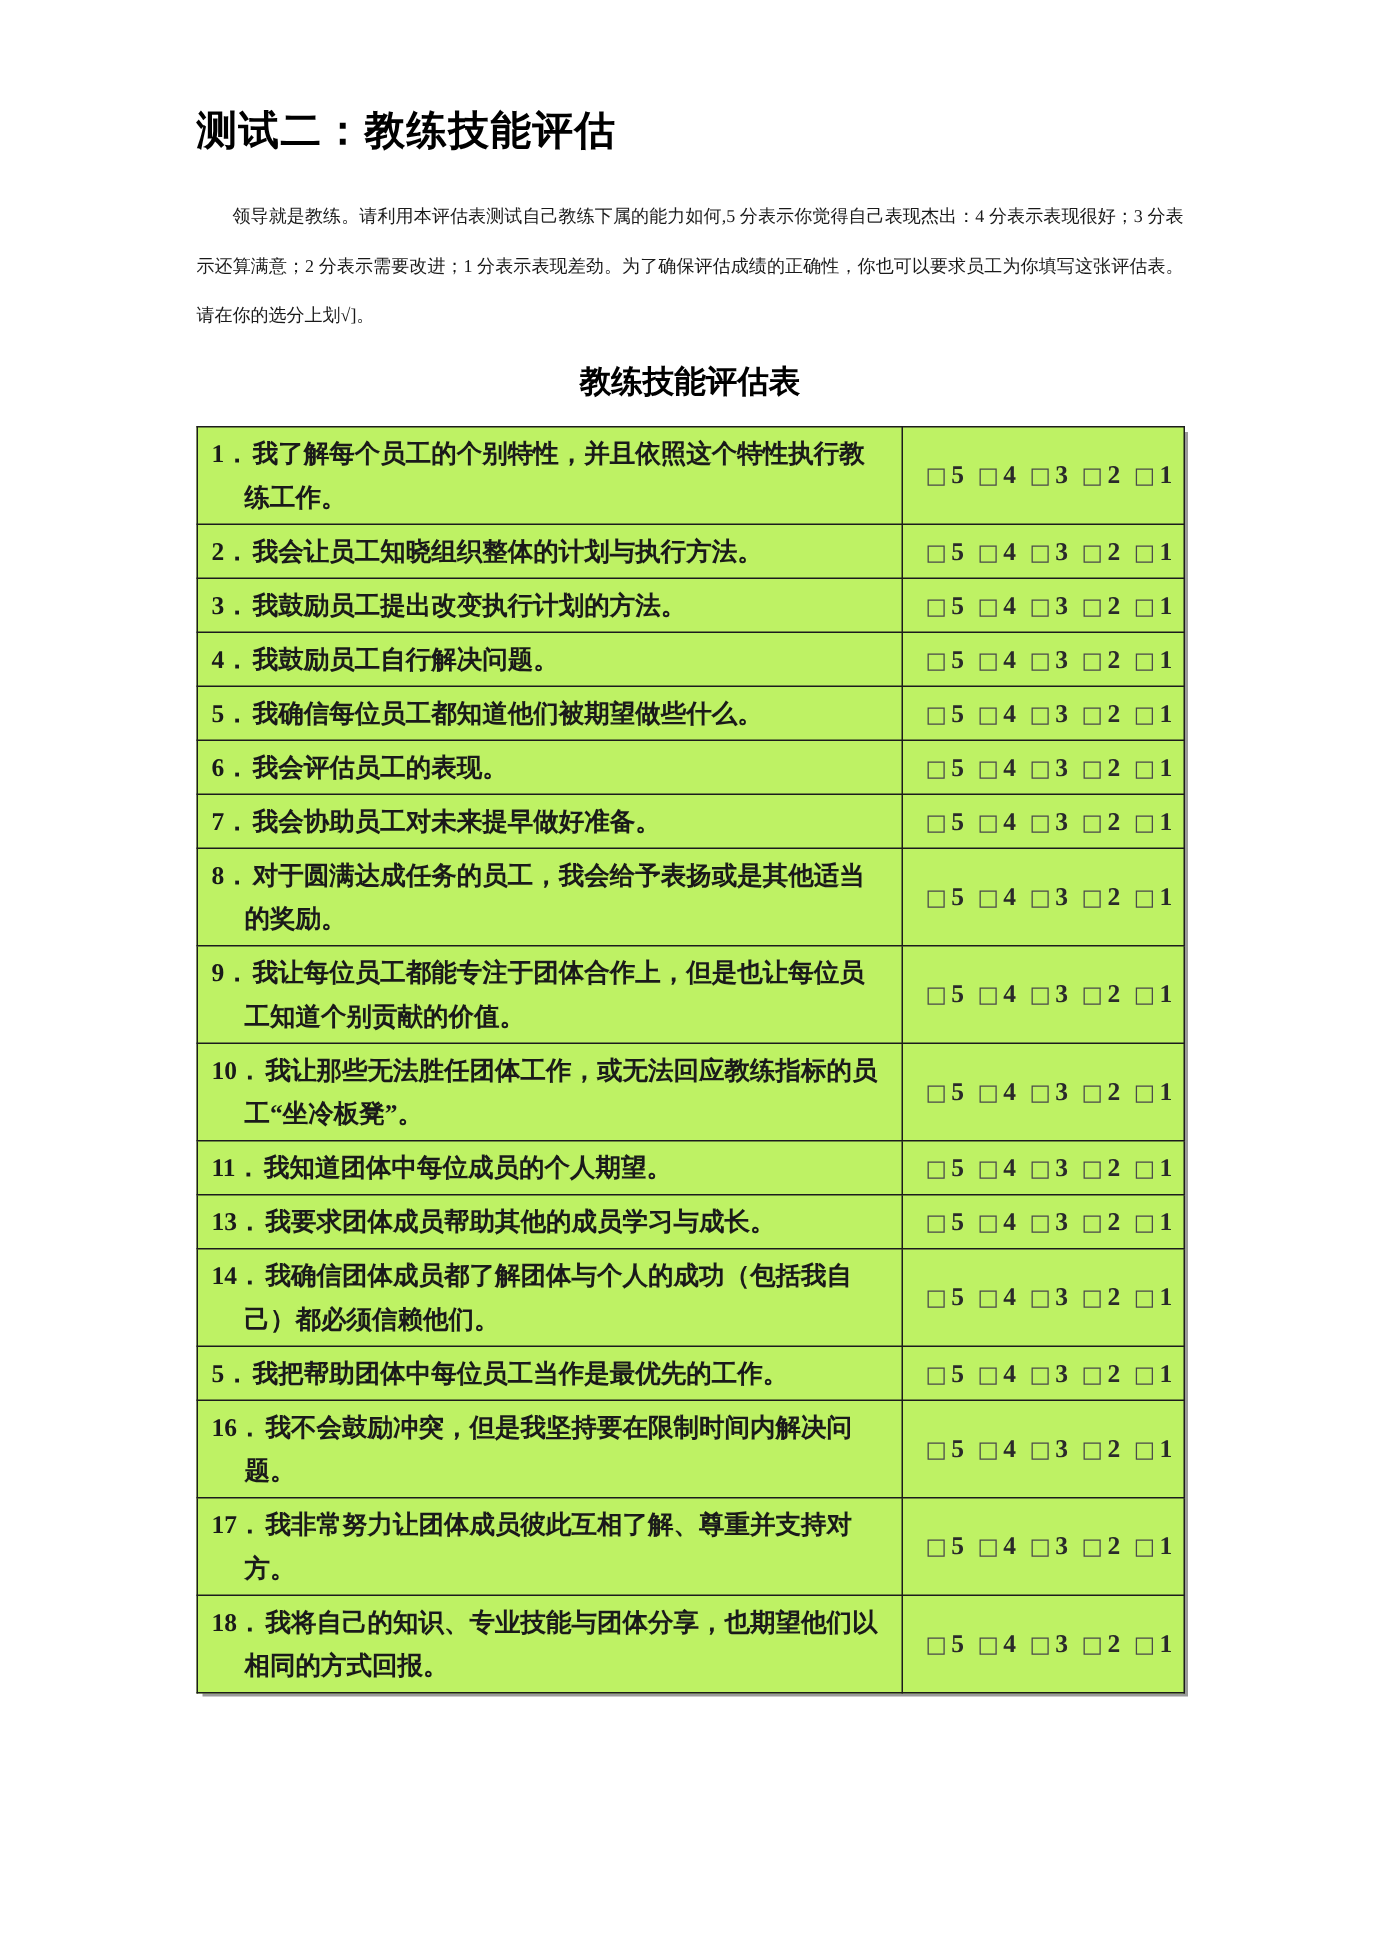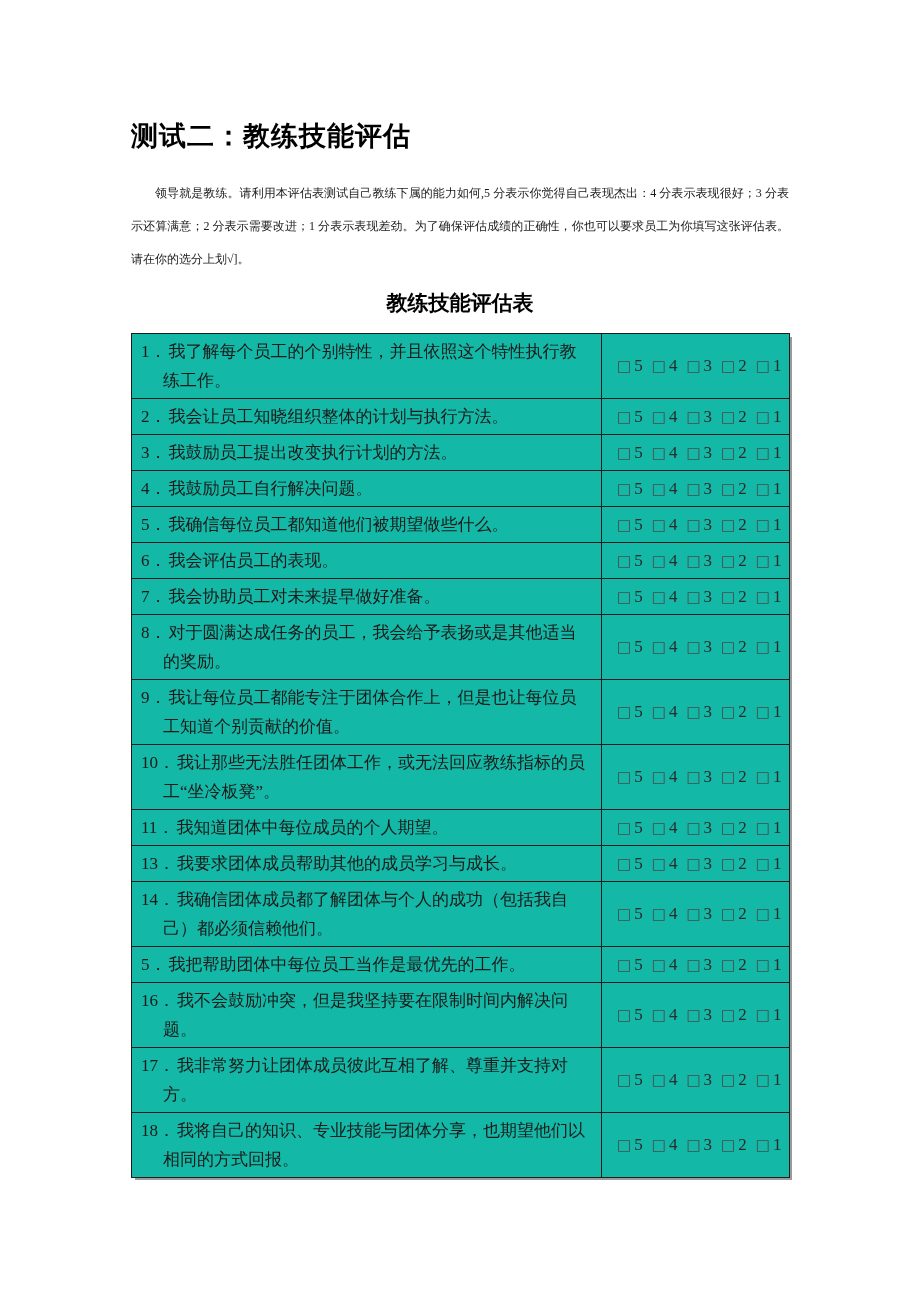--- a/index.html
+++ b/index.html
@@ -2,21 +2,21 @@
 <html lang="zh"><head>
 <meta charset="utf-8">
 <style>
   * { box-sizing: border-box; }
   html, body { margin: 0; padding: 0; background: #ffffff; }
   .page {
     position: relative;
     width: 920px;
     height: 1302px;
     background: #ffffff;
-    padding: 118px 131px 0 131px;
+    padding: 69px 131px 0 131px;
     font-family: "Liberation Serif", "DejaVu Serif", serif;
     color: #1a1a1a;
     overflow: hidden;
   }
   .doc-title {
     font-family: "Liberation Sans", "DejaVu Sans", sans-serif;
     font-size: 27px;
     font-weight: 700;
     letter-spacing: 1px;
     margin: 0 0 23px 0;
@@ -36,21 +36,22 @@
     font-weight: 700;
     text-align: center;
     margin: 0 0 16px 0;
     color: #000000;
   }
   table.assessment {
     border-collapse: collapse;
     width: 658px;
     table-layout: fixed;
     box-shadow: 3px 3px 0 -1px #9a9a9a;
-    background: #14b8a6;
+    background: #bef264;
+    font-weight: bold;
   }
   table.assessment td {
     border: 1px solid #1c1c1c;
     vertical-align: middle;
   }
   td.q-cell {
     width: 470px;
     padding: 3px 8px 3px 9px;
     font-size: 17px;
     line-height: 29px;

